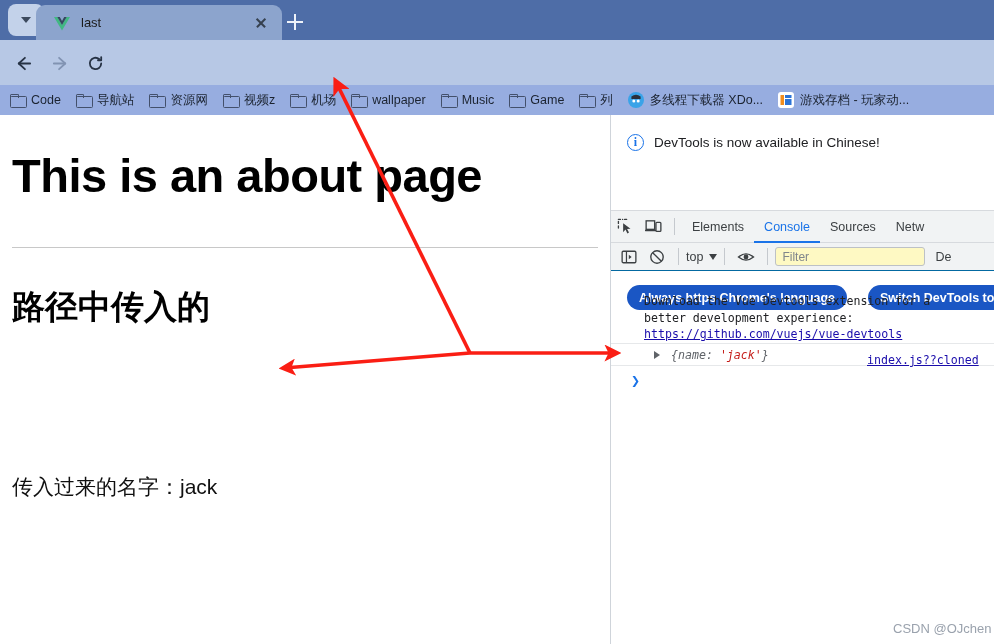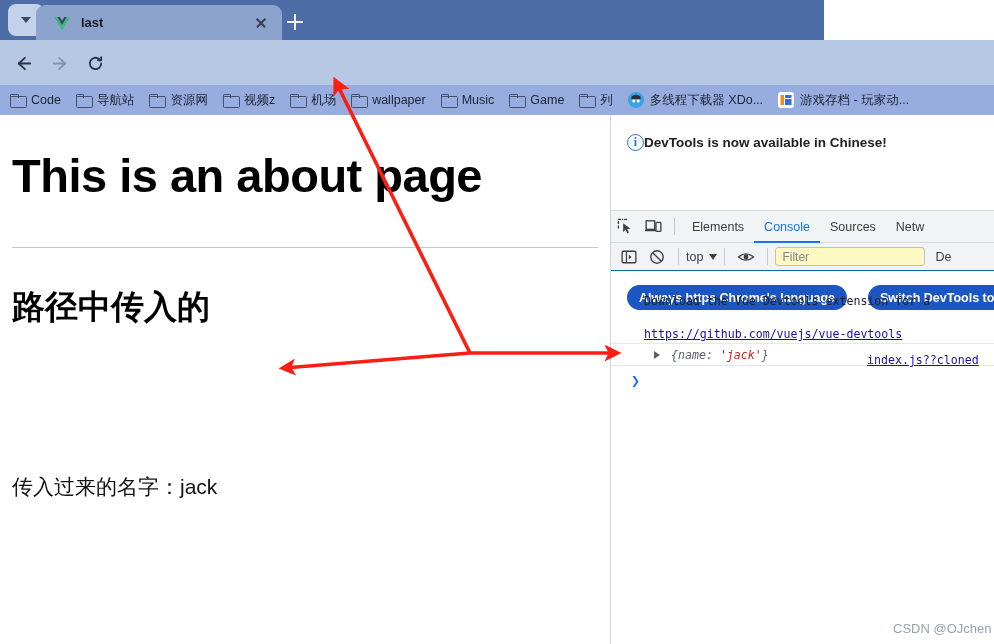--- a/index.html
+++ b/index.html
@@ -6,23 +6,22 @@
   html, body {
     width: 994px; height: 644px;
     overflow: hidden;
     font-family: "Liberation Sans", "DejaVu Sans", sans-serif;
     background: #ffffff;
   }
   #root { position: relative; width: 994px; height: 644px; overflow: hidden; }
 
   
   .tabstrip {
-    position: absolute; left: 0; top: 0; width: 824px; height: 40px;
+    position: absolute; left: 0; top: 0; width: 994px; height: 40px;
     background: #4e6da7;
-    font-weight: bold;
   }
   .tabsearch {
     position: absolute; left: 8px; top: 4px; width: 36px; height: 32px;
     border-radius: 8px; background: #c3d2ea;
     display: flex; align-items: center; justify-content: center;
   }
   .chev { width: 0; height: 0; border-left: 5px solid transparent;
           border-right: 5px solid transparent; border-top: 6px solid #3c4a5e; }
   .tab {
     position: absolute; left: 36px; top: 5px; width: 246px; height: 35px;
@@ -138,21 +137,21 @@
   .dt-banner-row {
     position: absolute; left: 16px; top: 19px;
     display: flex; align-items: center;
   }
   .i-circle {
     width: 17px; height: 17px; border-radius: 50%;
     border: 1.5px solid #1a73e8; color: #1a73e8;
     font-size: 12px; font-weight: bold; font-family: "Liberation Serif", serif;
     display: flex; align-items: center; justify-content: center; flex: 0 0 17px;
   }
-  .dt-banner-text { margin-left: 0; font-size: 13.5px; color: #202124; white-space: nowrap; font-weight: bold; }
+  .dt-banner-text { margin-left: 10px; font-size: 13.5px; color: #202124; white-space: nowrap; }
   .dt-btn {
     position: absolute; top: 170px; height: 25px;
     background: #1a56c4; color: #ffffff; border-radius: 13px;
     font-size: 12.5px; font-weight: bold;
     display: flex; align-items: center; justify-content: center;
     padding: 0 12px; white-space: nowrap;
   }
   .dt-tabs {
     position: absolute; left: 0; top: 95px; width: 384px; height: 33px;
     background: #f1f3f4; border-top: 1px solid #d7dade; border-bottom: 1px solid #d7dade;
@@ -423,21 +422,21 @@
         </svg>
       </span>
       <span class="dt-sep"></span>
       <span class="filter-input">Filter</span>
       <span class="levels">De</span>
     </div>
 
     <div class="dt-console">
       <div class="con-msg">
         <span>Download the Vue Devtools extension for a</span><br>
-        <br>
+        <span>better development experience:</span><br>
         <span class="con-link">https://github.com/vuejs/vue-devtools</span>
       </div>
       <div class="con-row">
         <span class="tri"></span>
         <span class="obj-txt"><span>{name: </span><span class="obj-val">'jack'</span><span>}</span></span>
       </div>
       <div class="src-wrap">
         <span class="src-link">index.js??cloned</span>
       </div>
       <div class="prompt-chev">❯</div>

